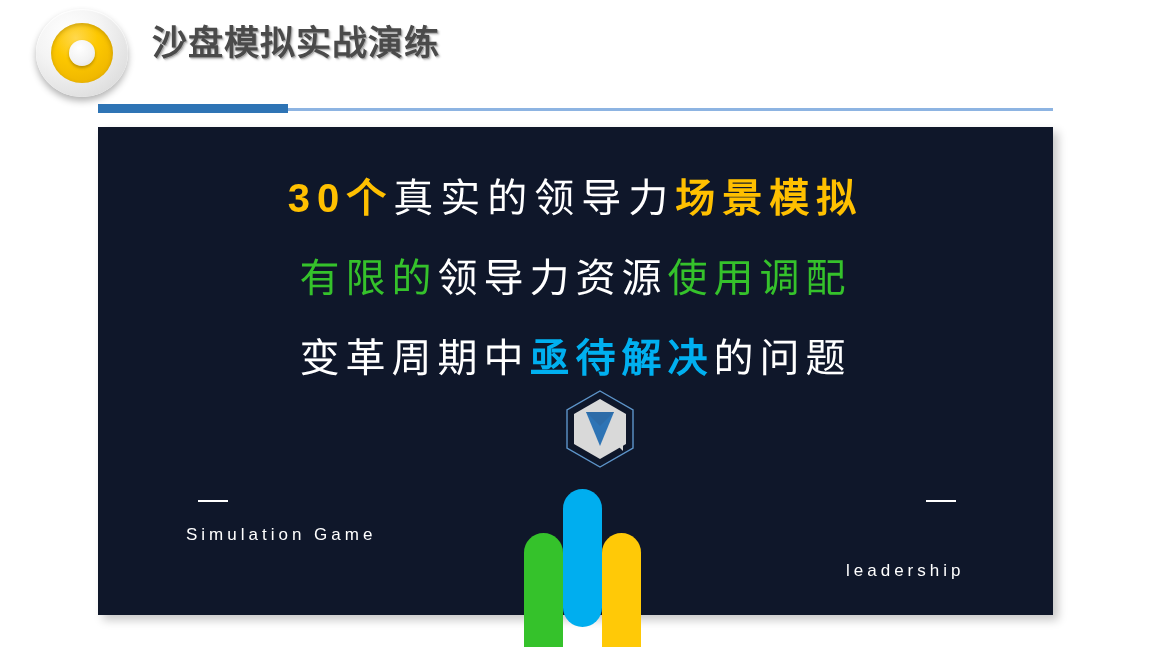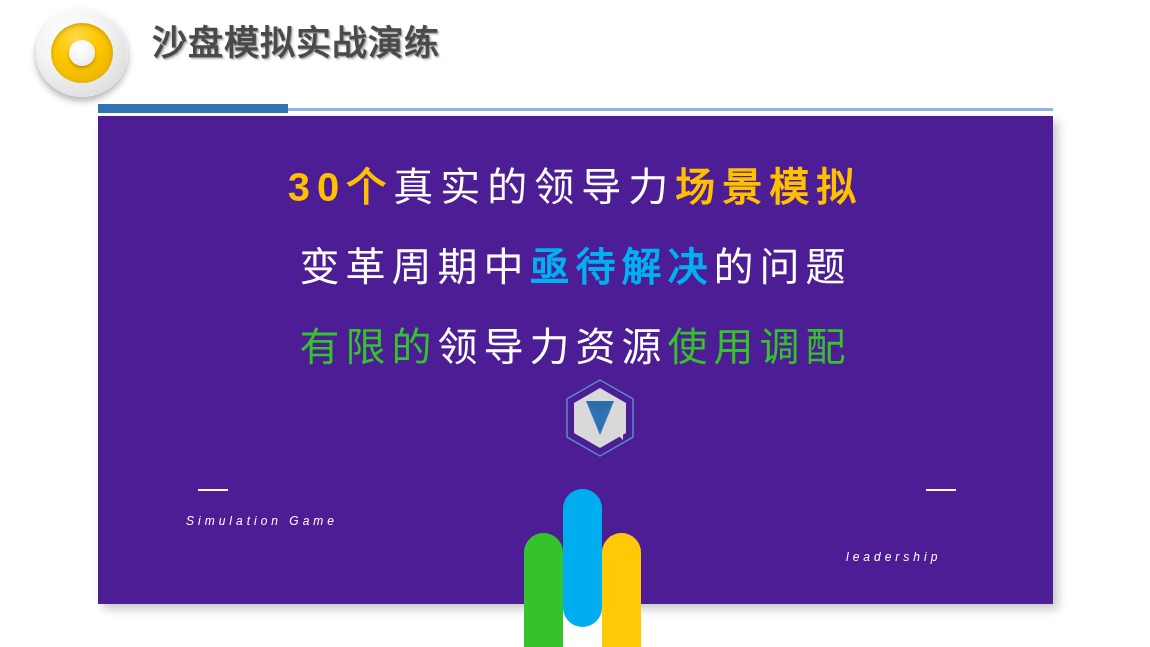--- a/index.html
+++ b/index.html
@@ -96,24 +96,24 @@
     top: 108px;
     width: 765px;
     height: 3px;
     background: #8db4e2;
   }
 
   
   .panel {
     position: absolute;
     left: 98px;
-    top: 116px;
+    top: 127px;
     width: 955px;
     height: 488px;
-    background: #4c1d95;
+    background: #0f172a;
     box-shadow: 5px 5px 9px rgba(0,0,0,0.22);
   }
 
   .headline-stack {
     position: absolute;
     left: 0;
     top: 31px;
     width: 955px;
     text-align: center;
   }
@@ -150,22 +150,21 @@
     left: 9px;
     top: 9px;
     width: 62px;
     height: 62px;
   }
 
   
   .caption {
     position: absolute;
     color: #ffffff;
-    font-style: italic;
-    font-size: 12px;
+    font-size: 17px;
     letter-spacing: 4px;
     white-space: nowrap;
   }
   .caption-left  { left: 88px;  top: 398px; }
   .caption-right { left: 748px; top: 398px; margin-top: 36px; }
 
   .caption-rule {
     position: absolute;
     height: 2px;
     width: 30px;
@@ -229,26 +228,26 @@
   <div class="divider-thin"></div>
 
   <div class="panel">
 
     <div class="headline-stack">
 
       <div class="headline l1">
         <span class="seg-gold">30个</span><span class="seg-white">真实的领导力</span><span class="seg-gold">场景模拟</span>
       </div>
 
+      <div class="headline l3">
+        <span class="seg-green">有限的</span><span class="seg-white">领导力资源</span><span class="seg-green">使用调配</span>
+      </div>
+
       <div class="headline l2">
         <span class="seg-white">变革周期中</span><span class="seg-cyan">亟待解决</span><span class="seg-white">的问题</span>
-      </div>
-
-      <div class="headline l3">
-        <span class="seg-green">有限的</span><span class="seg-white">领导力资源</span><span class="seg-green">使用调配</span>
       </div>
 
     </div>
 
     <div class="emblem">
       <svg class="hex-outline" viewBox="0 0 80 80">
         <polygon points="40,2 73,21 73,59 40,78 7,59 7,21" fill="none" stroke="#5d94c9" stroke-width="1.4"></polygon>
       </svg>
       <svg class="hex-fill" viewBox="0 0 62 62">
         <polygon points="31,1 57,16 57,46 31,61 5,46 5,16" fill="#d9d9d9"></polygon>

